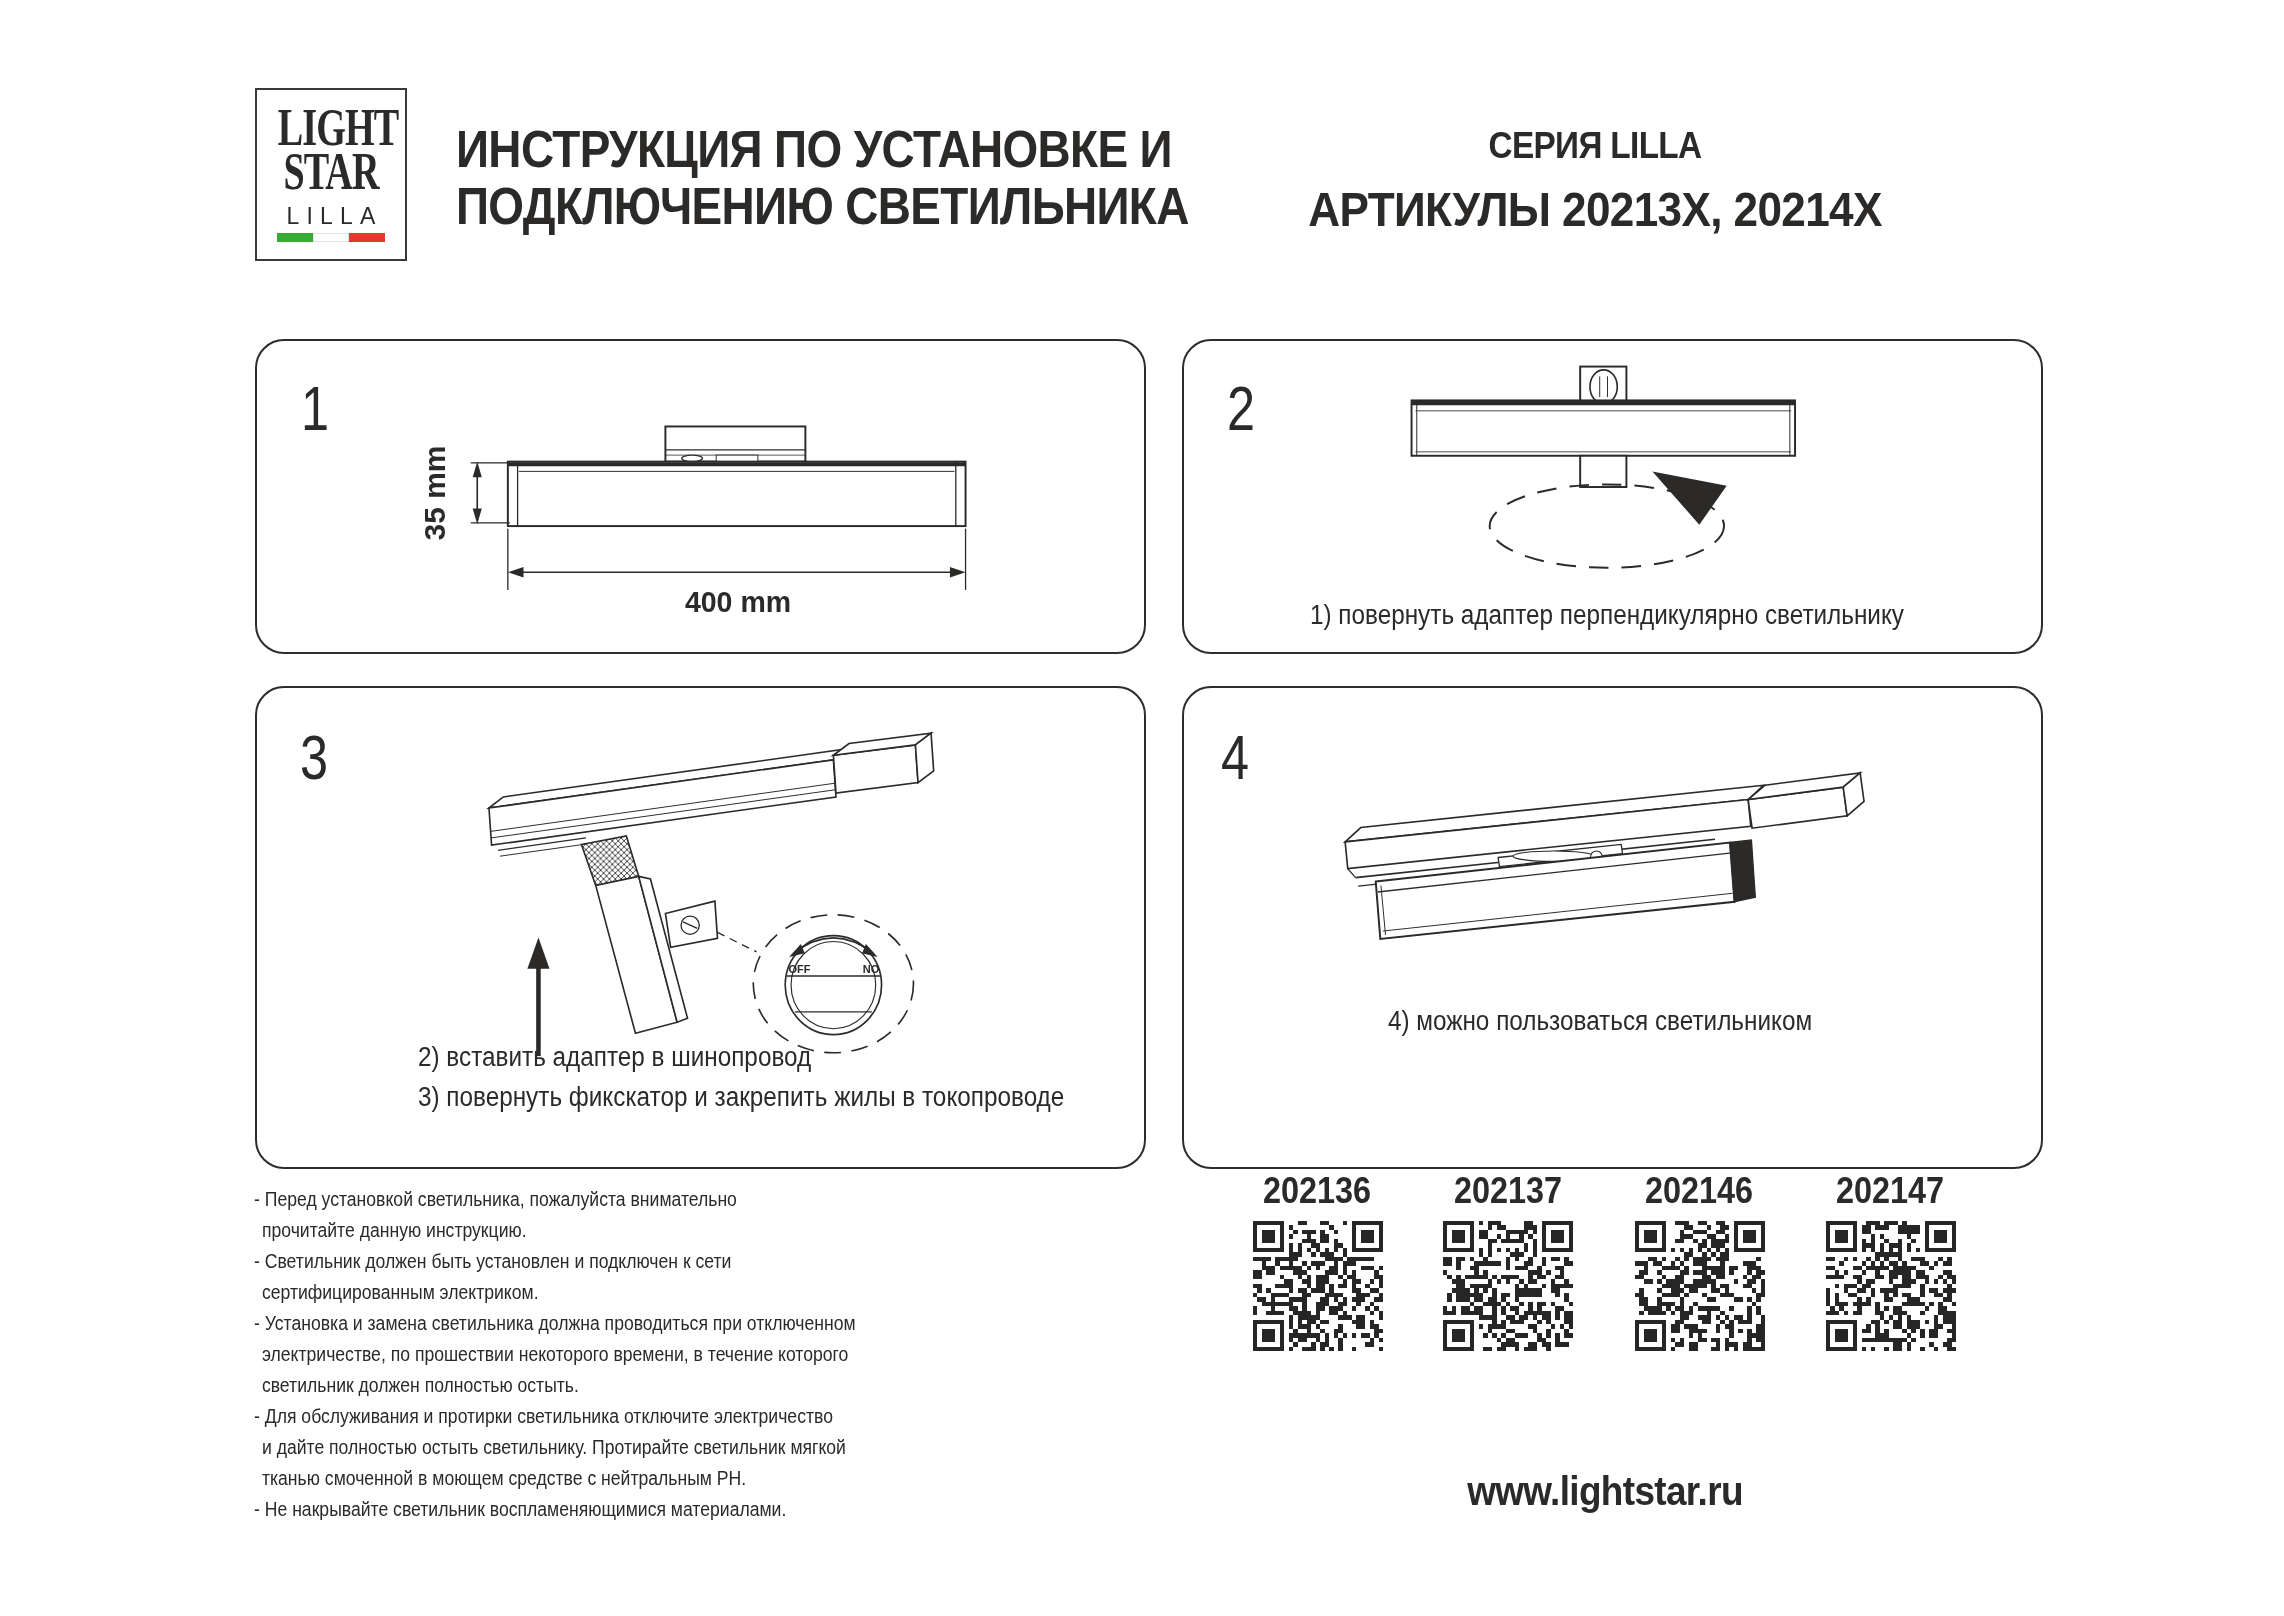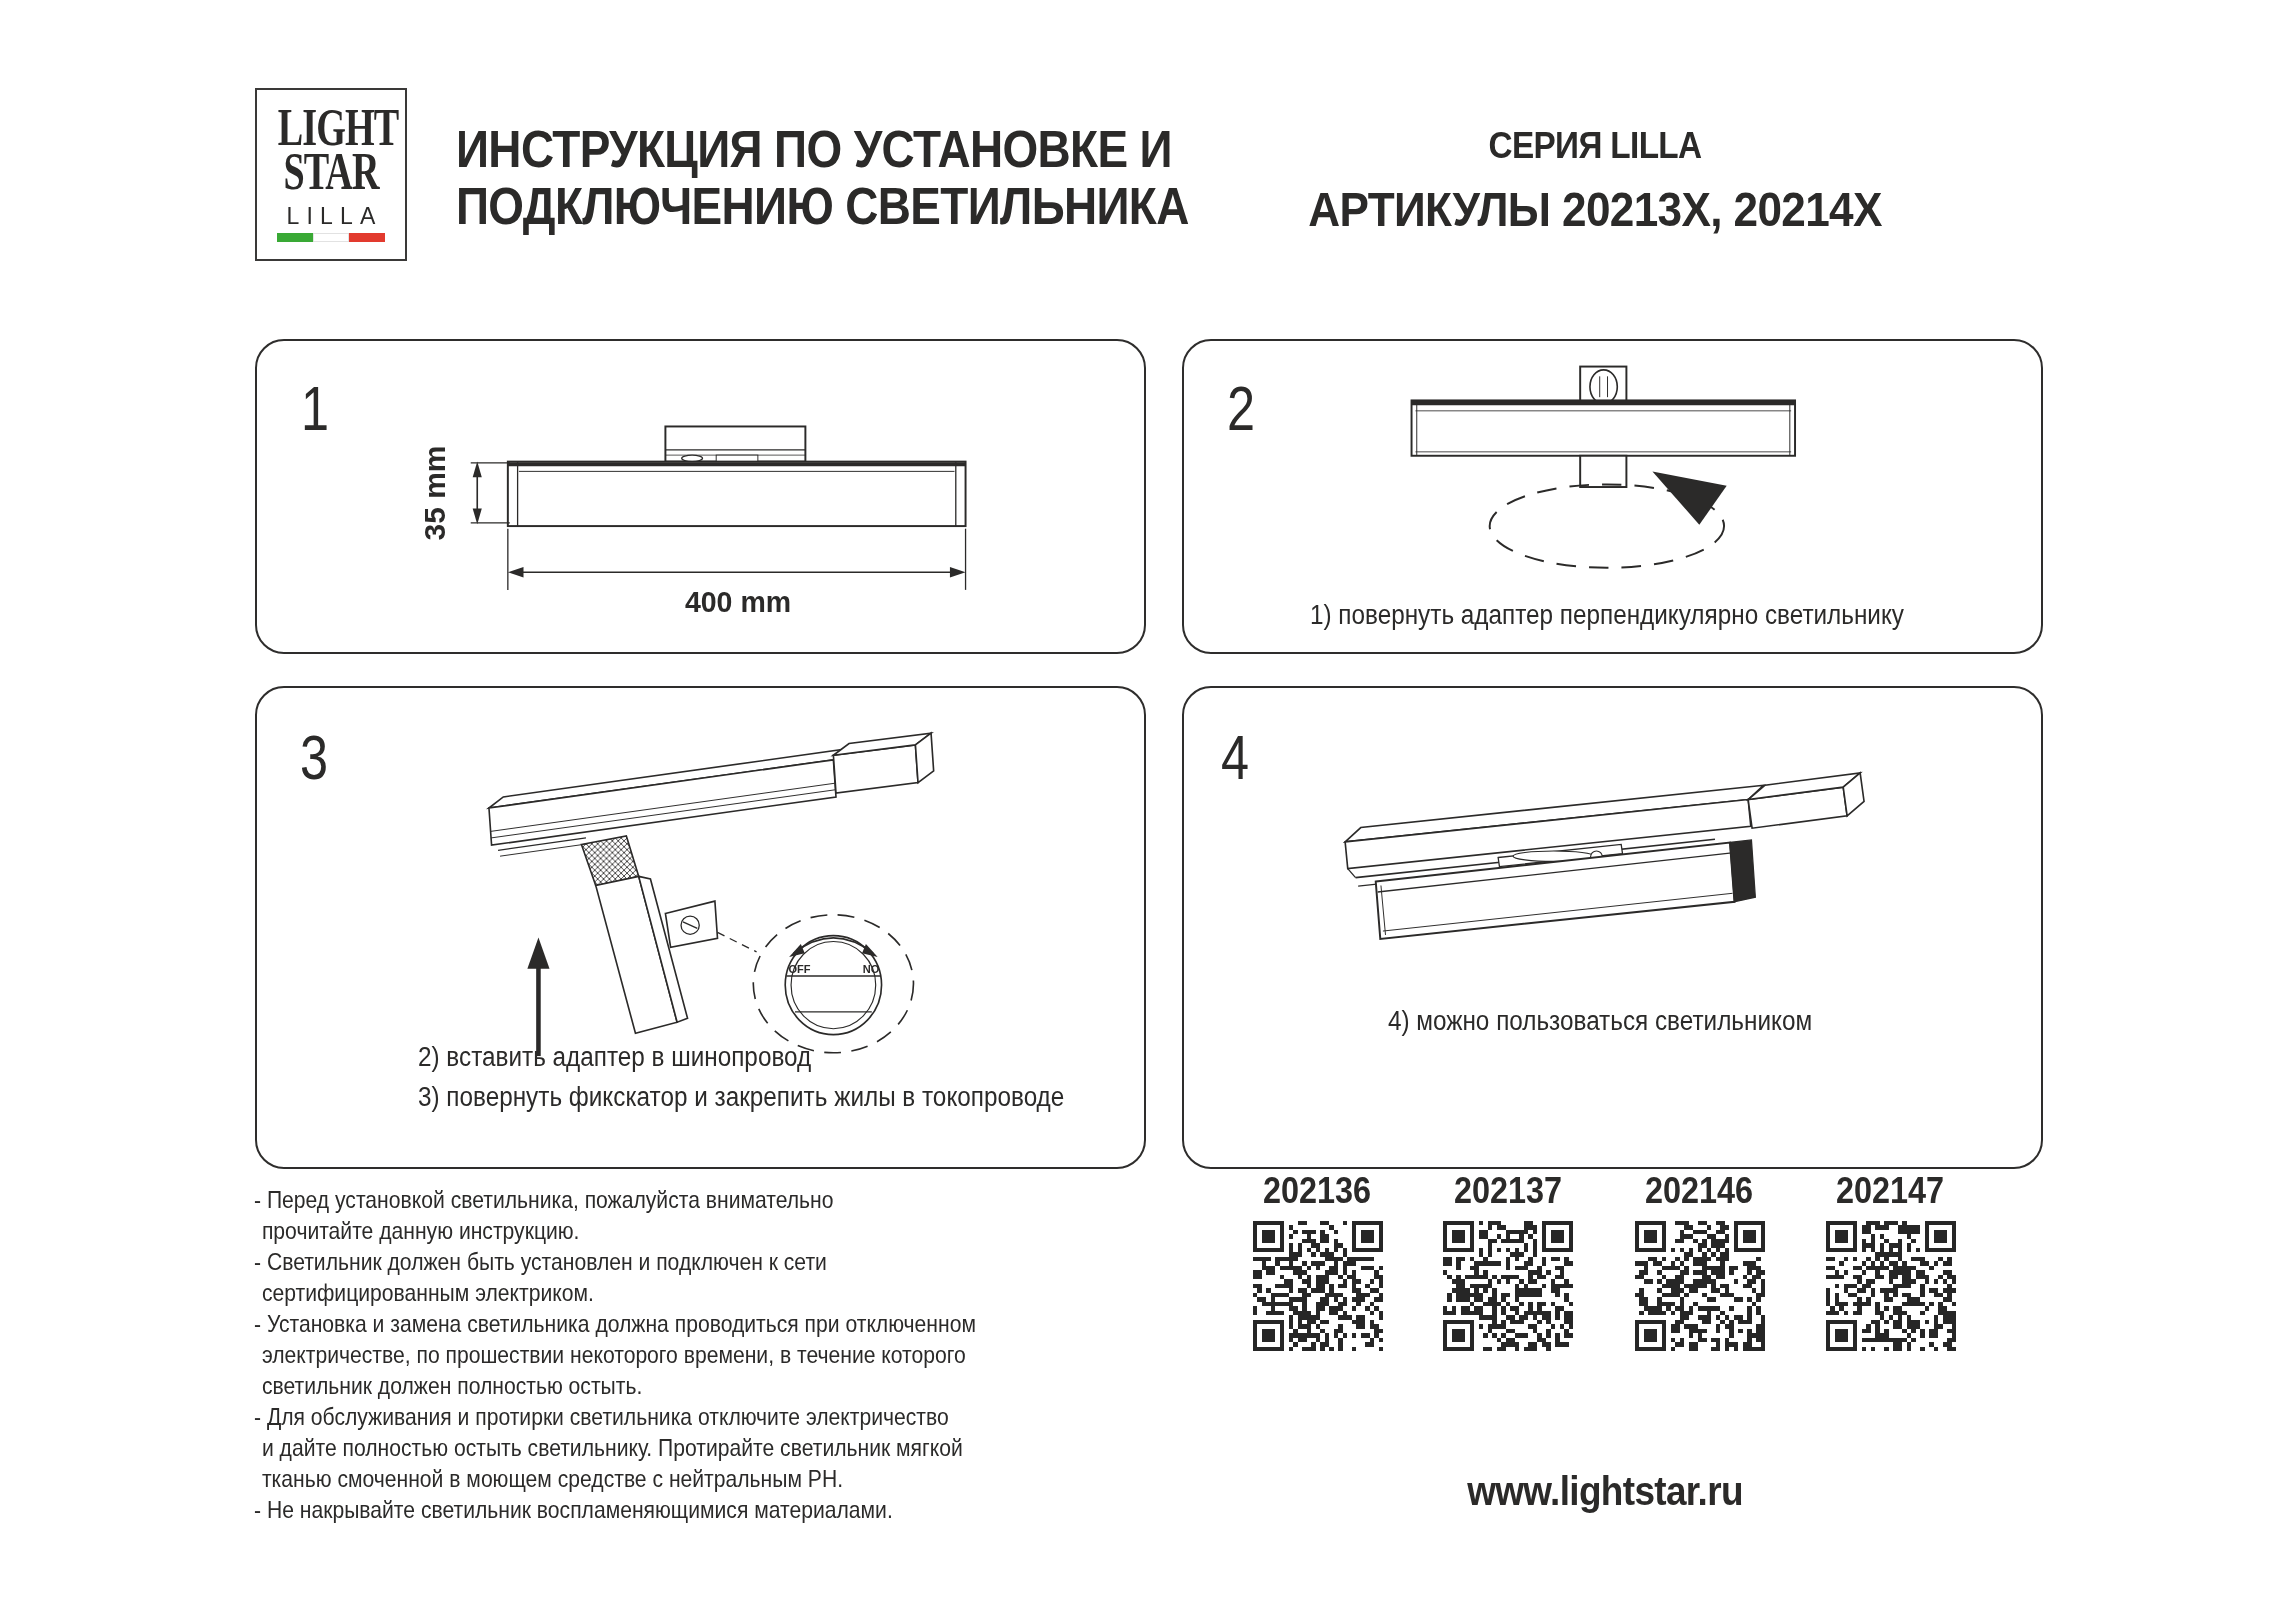--- a/index.html
+++ b/index.html
@@ -29,21 +29,21 @@
   
   .panel{position:absolute;border:2px solid #2e2d2c;border-radius:29px;background:#fff;}
   .step-num{font-size:63px;font-weight:400;transform:scaleX(0.8);transform-origin:left top;}
 
   .caption{font-size:27px;}
   .dim-label{font-size:30px;font-weight:bold;white-space:nowrap;}
   .dim-v{transform:translate(-50%,-50%) rotate(-90deg);}
   .dim-h{transform:translateX(-50%) scaleX(0.95);transform-origin:center top;}
 
   
-  .warnings{left:254px;top:1184px;font-size:24px;line-height:31px;}
+  .warnings{left:254px;top:1184px;font-size:20px;line-height:31px;}
   .warnings .ln{transform:scaleX(0.88);transform-origin:left top;white-space:nowrap;}
   .warnings .ind{padding-left:9px;}
 
   
   .qr-label{font-size:36px;font-weight:bold;}
   .qr{position:absolute;top:1221px;width:130px;height:130px;}
   .website{font-size:41px;font-weight:bold;letter-spacing:-0.7px;}
 
   svg.lineart{position:absolute;left:0;top:0;pointer-events:none;}
   svg.lineart *{vector-effect:none;}

